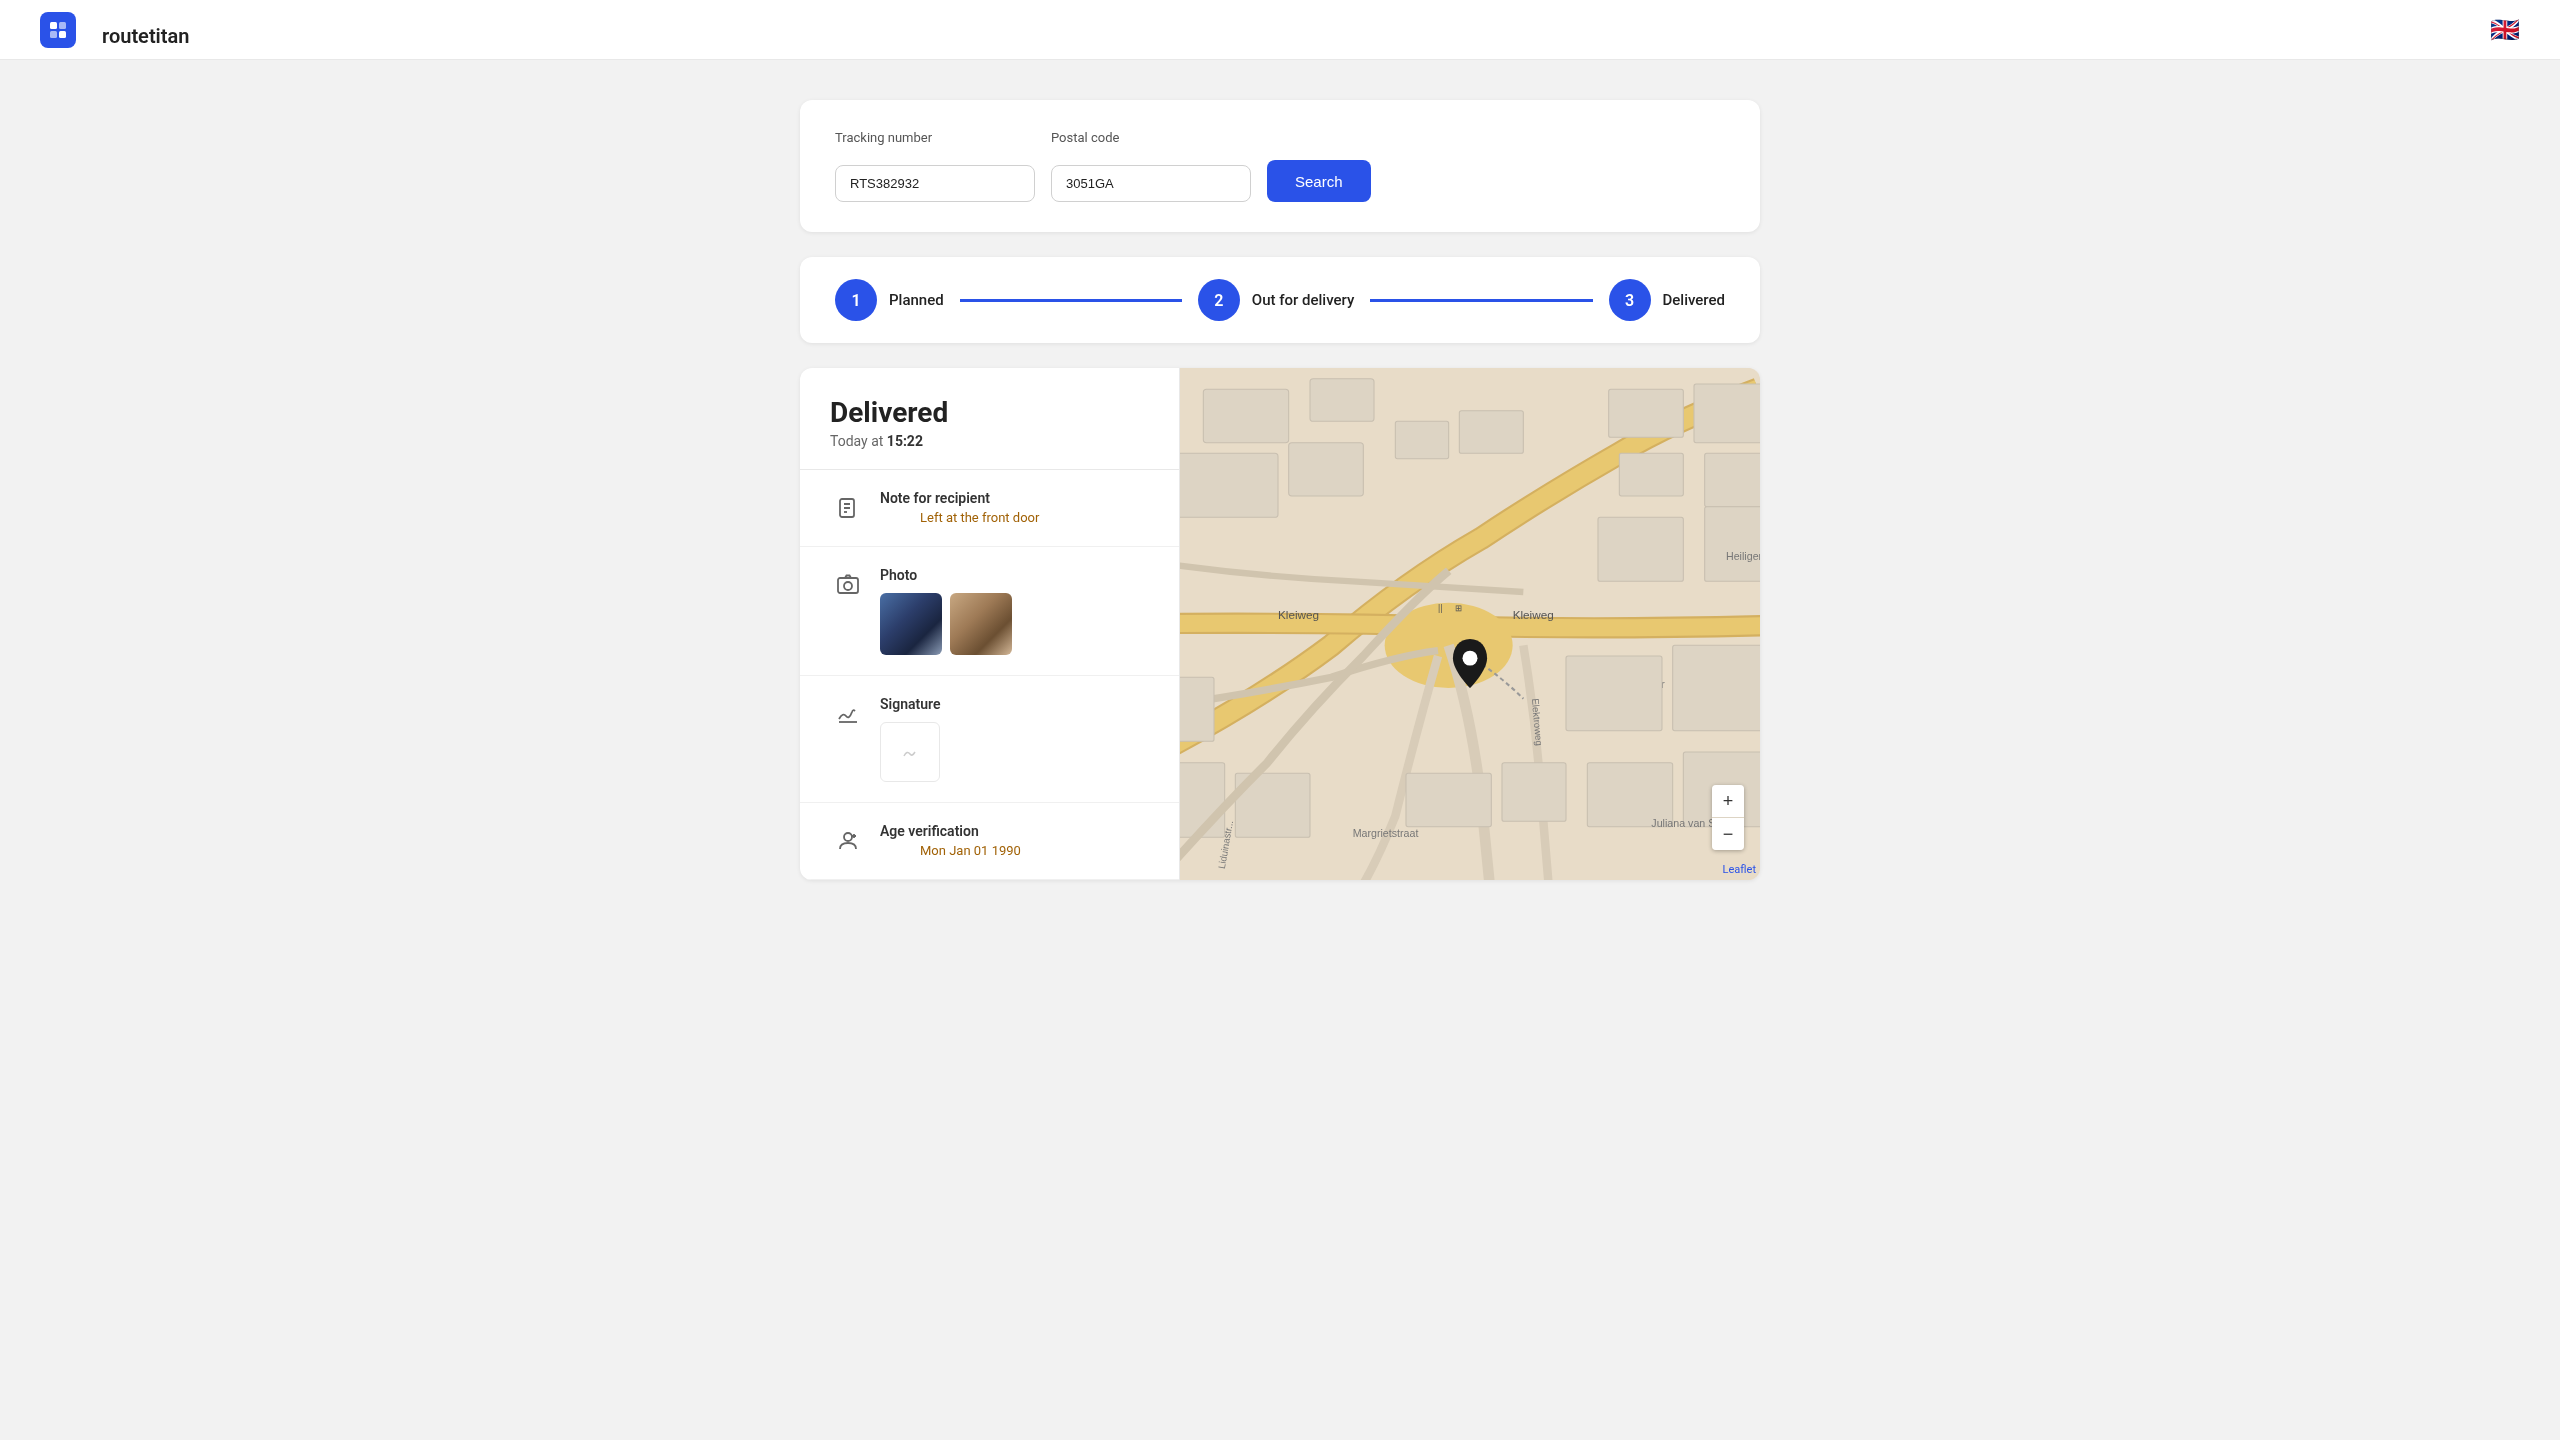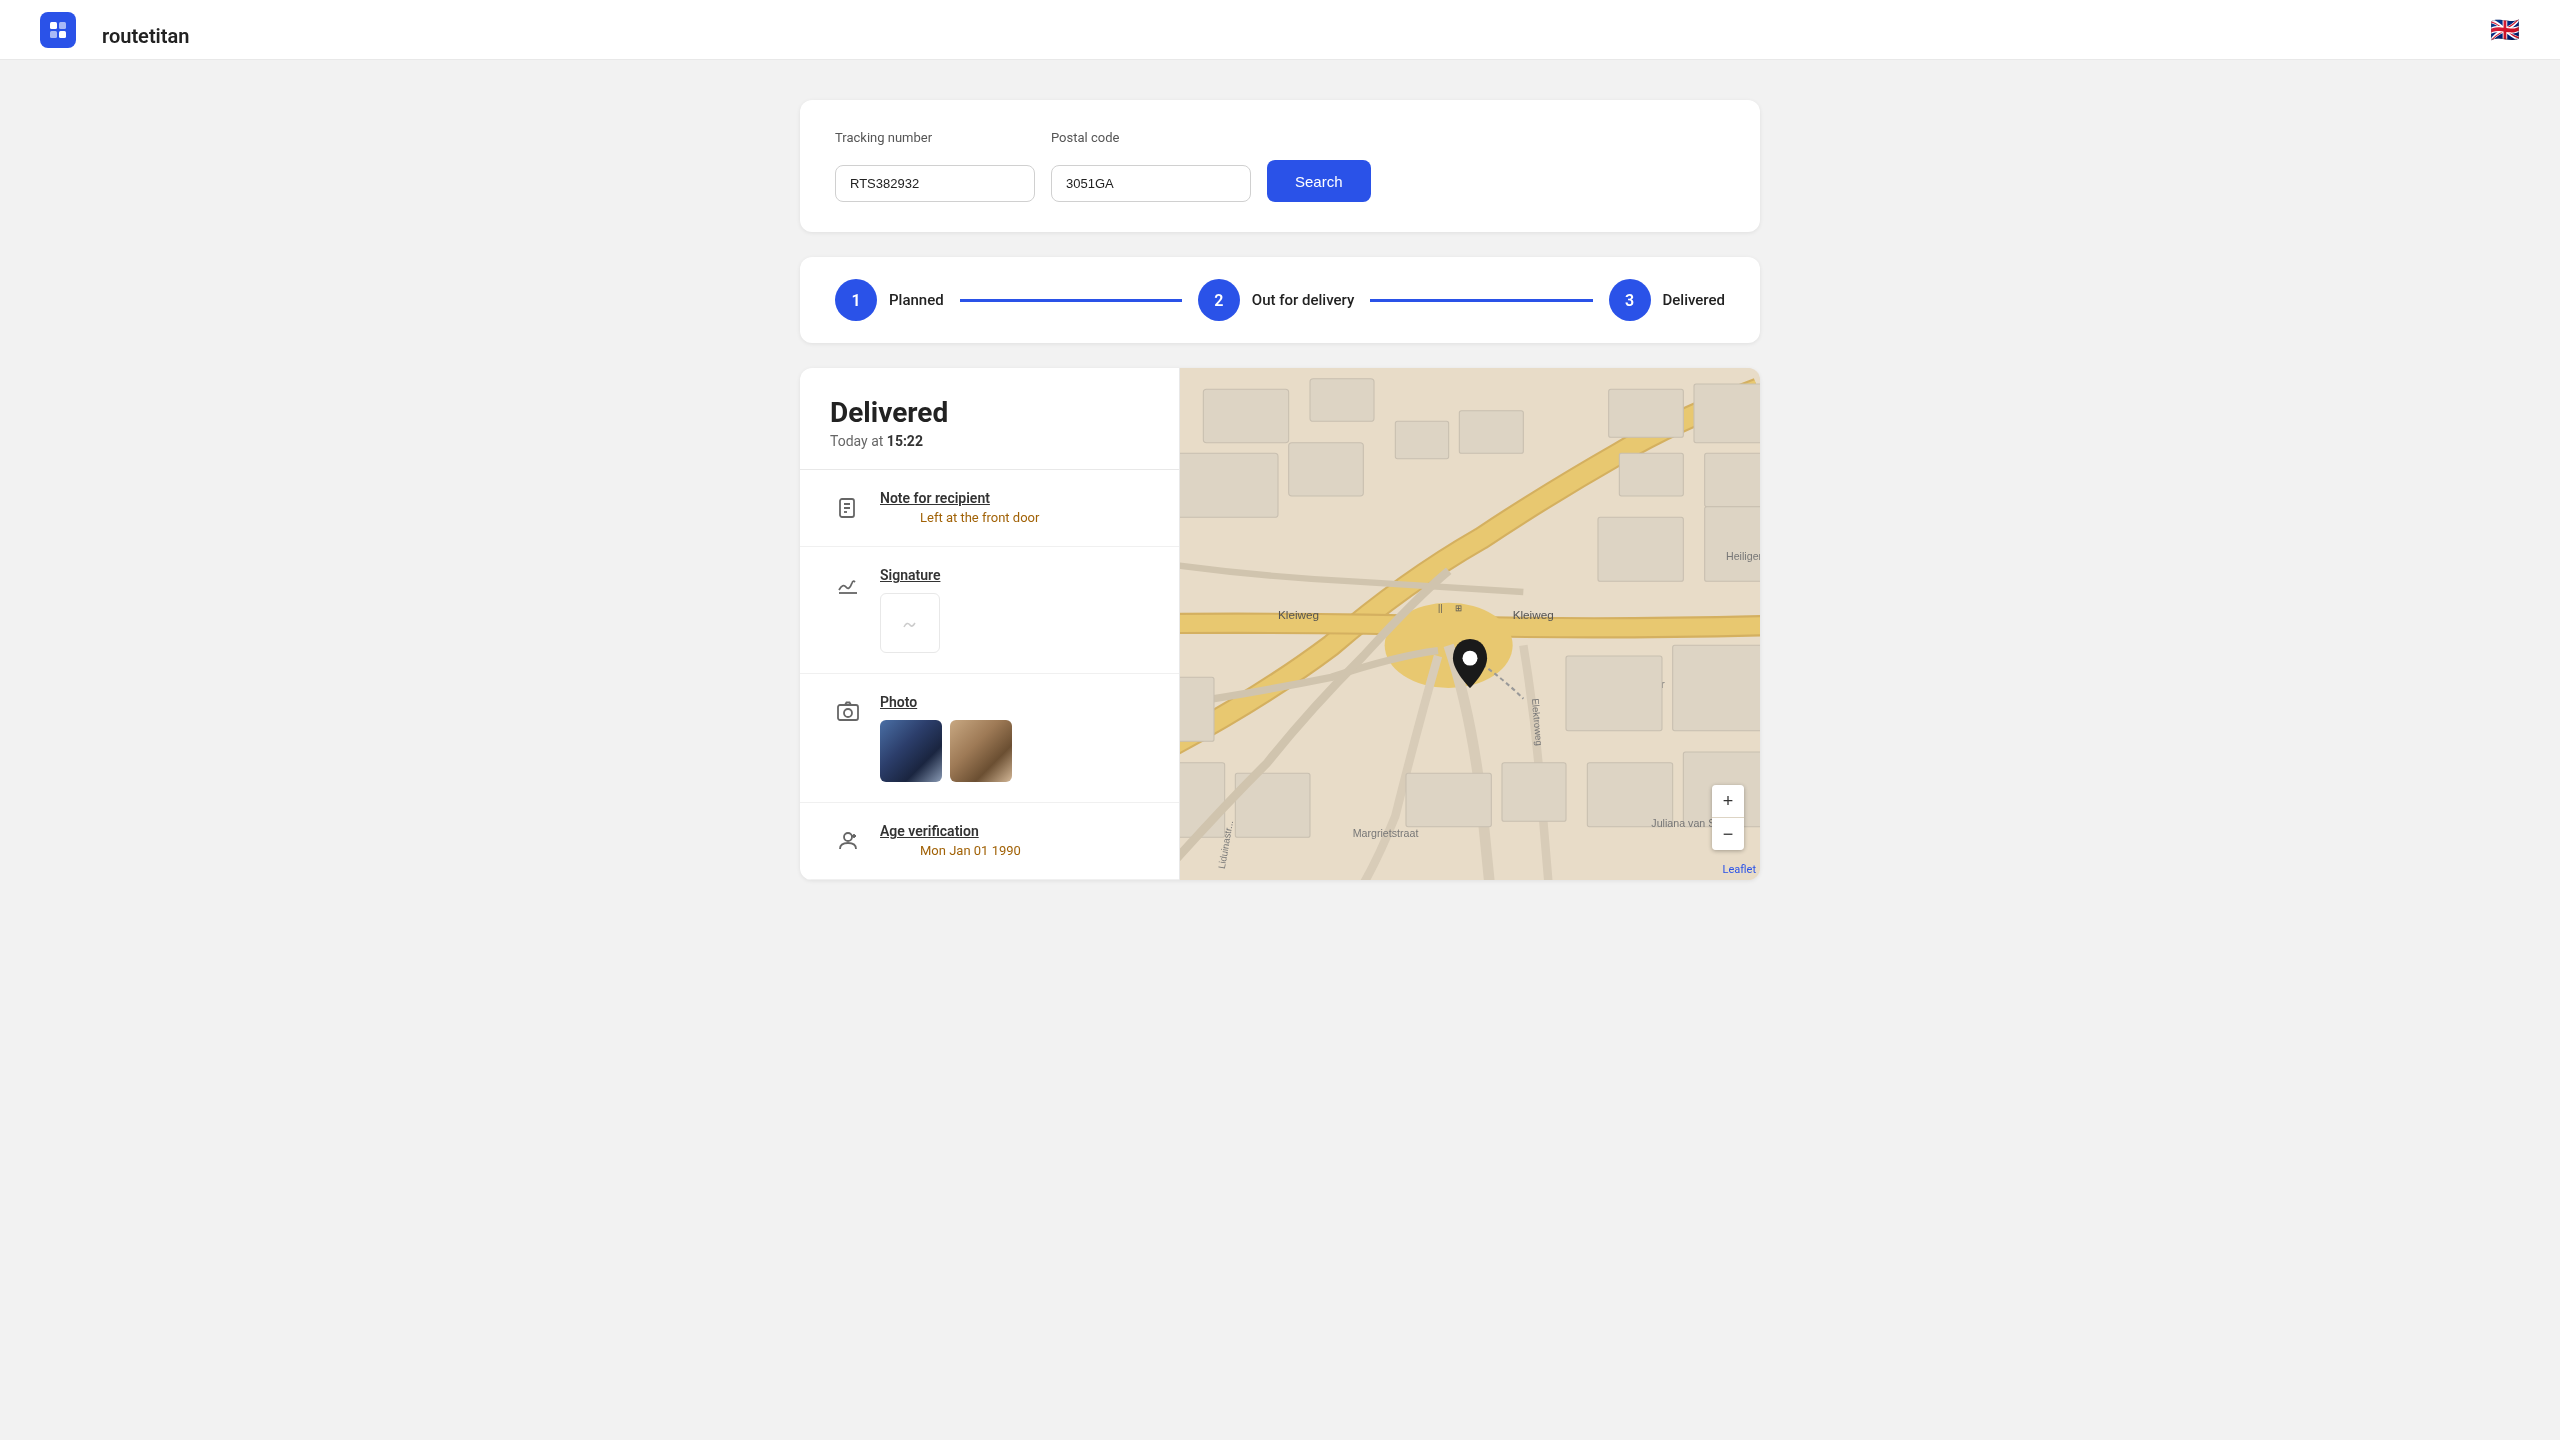--- a/index.html
+++ b/index.html
@@ -192,21 +192,20 @@
       font-size: 20px;
     }
     .detail-content {
       flex: 1;
     }
     .detail-title {
       font-size: 14px;
       font-weight: 600;
       color: #333;
       margin-bottom: 4px;
-      text-decoration: underline;
     }
     .detail-sub {
       font-size: 13px;
       color: #a16207;
       margin-left: 40px;
     }
 
     
     .signature-box {
       width: 60px;
@@ -371,37 +370,20 @@
           <svg width="24" height="24" viewBox="0 0 24 24" fill="none" stroke="#666" stroke-width="1.8">
             <rect x="4" y="3" width="14" height="18" rx="2"></rect>
             <line x1="8" y1="8" x2="14" y2="8"></line>
             <line x1="8" y1="12" x2="14" y2="12"></line>
             <line x1="8" y1="16" x2="11" y2="16"></line>
           </svg>
         </div>
         <div class="detail-content">
           <div class="detail-title">Note for recipient</div>
           <div class="detail-sub">Left at the front door</div>
-        </div>
-      </div>
-
-      <div class="detail-item">
-        <div class="detail-icon">
-          <svg width="24" height="24" viewBox="0 0 24 24" fill="none" stroke="#666" stroke-width="1.8">
-            <path d="M3 17 Q7 10 10 14 Q13 18 16 10 Q17 7 19 9"></path>
-            <line x1="3" y1="20" x2="21" y2="20"></line>
-          </svg>
-        </div>
-        <div class="detail-content">
-          <div class="detail-title">Signature</div>
-          <div class="signature-box">
-            <svg width="24" height="24" viewBox="0 0 24 24" fill="none" stroke="#ccc" stroke-width="1.5">
-              <path d="M6 16 Q9 10 12 14 Q14 17 17 12"></path>
-            </svg>
-          </div>
         </div>
       </div>
 
       <div class="detail-item">
         <div class="detail-icon">
           <svg width="24" height="24" viewBox="0 0 24 24" fill="none" stroke="#666" stroke-width="1.8">
             <rect x="2" y="5" width="20" height="15" rx="2"></rect>
             <circle cx="12" cy="13" r="4"></circle>
             <path d="M9 5 L10.5 2.5 L13.5 2.5 L15 5"></path>
           </svg>
@@ -415,20 +397,37 @@
             <div class="photo-thumb">
               <div class="photo-thumb-img photo-2"></div>
             </div>
           </div>
         </div>
       </div>
 
       <div class="detail-item">
         <div class="detail-icon">
           <svg width="24" height="24" viewBox="0 0 24 24" fill="none" stroke="#666" stroke-width="1.8">
+            <path d="M3 17 Q7 10 10 14 Q13 18 16 10 Q17 7 19 9"></path>
+            <line x1="3" y1="20" x2="21" y2="20"></line>
+          </svg>
+        </div>
+        <div class="detail-content">
+          <div class="detail-title">Signature</div>
+          <div class="signature-box">
+            <svg width="24" height="24" viewBox="0 0 24 24" fill="none" stroke="#ccc" stroke-width="1.5">
+              <path d="M6 16 Q9 10 12 14 Q14 17 17 12"></path>
+            </svg>
+          </div>
+        </div>
+      </div>
+
+      <div class="detail-item">
+        <div class="detail-icon">
+          <svg width="24" height="24" viewBox="0 0 24 24" fill="none" stroke="#666" stroke-width="1.8">
             <circle cx="12" cy="8" r="4"></circle>
             <path d="M4 20 Q4 14 12 14 Q20 14 20 20"></path>
             <line x1="16" y1="7" x2="20" y2="7"></line>
             <line x1="18" y1="5" x2="18" y2="9"></line>
           </svg>
         </div>
         <div class="detail-content">
           <div class="detail-title">Age verification</div>
           <div class="detail-sub">Mon Jan 01 1990</div>
         </div>

